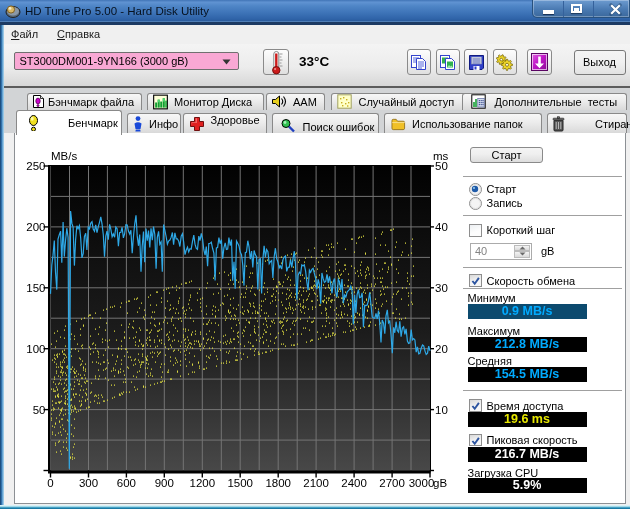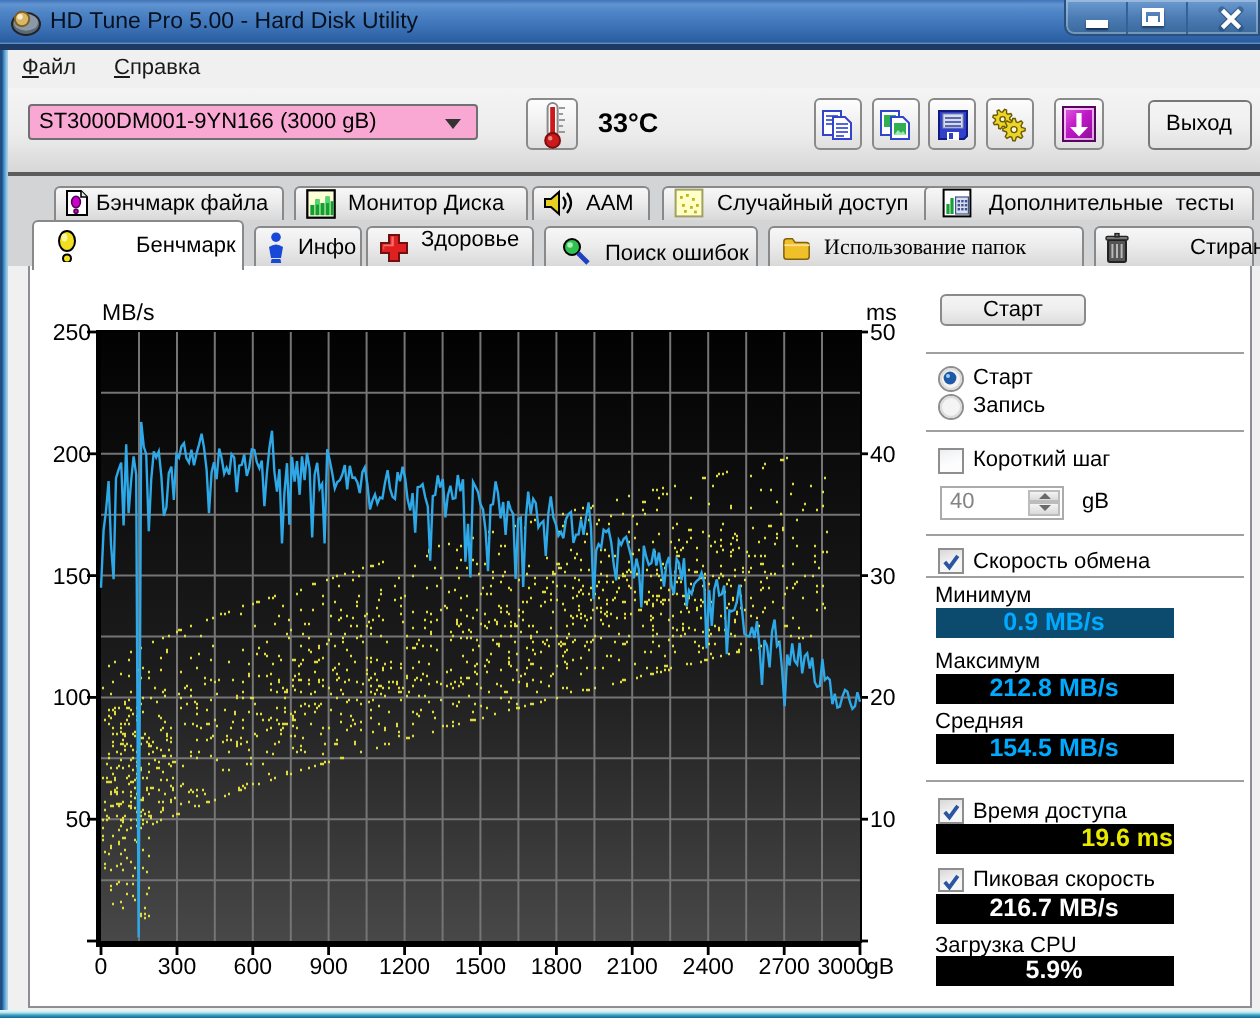--- a/index.html
+++ b/index.html
@@ -221,21 +221,21 @@
 <div style="position:absolute;left:272px;top:113px;width:106.5px;height:20px;background:linear-gradient(#f7f7f7,#ececec 45%,#d9d9d9);border:1px solid #898989;border-bottom:none;z-index:1;border-radius:3px 3px 0 0;display:flex;align-items:flex-end;">
     <div style="margin-left:7px;width:16px;flex:none;display:flex;align-items:center;">
       <svg width="16" height="15" viewBox="0 0 16 15" style="" xmlns="http://www.w3.org/2000/svg">
         <circle cx="6" cy="5.5" r="4" fill="#30c050" stroke="#000" stroke-width="1"></circle>
         <circle cx="5" cy="4.5" r="1.4" fill="#a8f0b8"></circle>
         <line x1="9" y1="8.5" x2="14" y2="13.5" stroke="#2040c0" stroke-width="2.4"></line>
       </svg>
     </div>
     <div style="margin-left:6.5px;white-space:nowrap;">Поиск ошибок</div>
   </div>
-<div style="position:absolute;left:384px;top:113px;width:158px;height:20px;background:linear-gradient(#f7f7f7,#ececec 45%,#d9d9d9);border:1px solid #898989;border-bottom:none;z-index:1;border-radius:3px 3px 0 0;display:flex;align-items:center;font-family:Liberation Serif, serif;">
+<div style="position:absolute;left:384px;top:113px;width:158px;height:20px;background:linear-gradient(#f7f7f7,#ececec 45%,#d9d9d9);border:1px solid #898989;border-bottom:none;z-index:1;border-radius:3px 3px 0 0;display:flex;align-items:center;">
     <div style="margin-left:6px;width:15px;flex:none;display:flex;align-items:center;">
       <svg width="16" height="14" viewBox="0 0 16 14" style="" xmlns="http://www.w3.org/2000/svg">
         <path d="M1 3.5q0-1.5 1.5-1.5h3l1.5 2h6q1.5 0 1.5 1.5v6q0 1.5-1.5 1.5h-10.5q-1.5 0-1.5-1.5z" fill="#f0c028" stroke="#806010" stroke-width="0.8"></path>
         <path d="M1.3 6h13.4v-1h-13.4z" fill="#f8e090"></path>
       </svg>
     </div>
     <div style="margin-left:6px;white-space:nowrap;">Использование папок</div>
   </div>
 <div style="position:absolute;left:546.5px;top:113px;width:80.5px;height:20px;background:linear-gradient(#f7f7f7,#ececec 45%,#d9d9d9);border:1px solid #898989;border-bottom:none;z-index:1;border-radius:3px 3px 0 0;display:flex;align-items:center;gap:24px;">
     <div style="margin-left:4.5px;width:13px;flex:none;display:flex;align-items:center;">
@@ -395,21 +395,21 @@
     <div style="position:absolute;left:467.5px;top:303.5px;width:119px;height:15px;background:#0c4a6e;color:#00aaff;font-weight:bold;font-size:12.5px;text-align:center;line-height:15px;">0.9 MB/s</div>
     <div style="position:absolute;left:467.5px;top:324.5px;white-space:nowrap;">Максимум</div>
     <div style="position:absolute;left:467.5px;top:336.5px;width:119px;height:15px;background:#000;color:#00aaff;font-weight:bold;font-size:12.5px;text-align:center;line-height:15px;">212.8 MB/s</div>
     <div style="position:absolute;left:467.5px;top:354.5px;white-space:nowrap;">Средняя</div>
     <div style="position:absolute;left:467.5px;top:366.5px;width:119px;height:15px;background:#000;color:#00aaff;font-weight:bold;font-size:12.5px;text-align:center;line-height:15px;">154.5 MB/s</div>
     <div style="position:absolute;left:463px;top:390px;width:159px;height:2px;background:linear-gradient(#a0a0a0 50%,#ffffff 50%);"></div>
     <div style="position:absolute;left:469px;top:399px;width:12.5px;height:12.5px;background:linear-gradient(160deg,#d8d8d8,#f6f6f6 60%);border:1px solid #8e8e8e;"><svg width="12" height="12" viewBox="0 0 12 12" style="" xmlns="http://www.w3.org/2000/svg">
         <path d="M2.4 6.0l2.3 2.7 4.2-5.8" fill="none" stroke="#2c54a0" stroke-width="1.9"></path>
       </svg></div>
     <div style="position:absolute;left:486.5px;top:399.5px;white-space:nowrap;">Время доступа</div>
-    <div style="position:absolute;left:467.5px;top:412px;width:119px;height:15px;background:#000;color:#e8e800;font-weight:bold;font-size:12.5px;text-align:right;line-height:15px;">19.6 ms</div>
+    <div style="position:absolute;left:467.5px;top:412px;width:119px;height:15px;background:#000;color:#e8e800;font-weight:bold;font-size:12.5px;text-align:center;line-height:15px;">19.6 ms</div>
     <div style="position:absolute;left:469px;top:433.5px;width:12.5px;height:12.5px;background:linear-gradient(160deg,#d8d8d8,#f6f6f6 60%);border:1px solid #8e8e8e;"><svg width="12" height="12" viewBox="0 0 12 12" style="" xmlns="http://www.w3.org/2000/svg">
         <path d="M2.4 6.0l2.3 2.7 4.2-5.8" fill="none" stroke="#2c54a0" stroke-width="1.9"></path>
       </svg></div>
     <div style="position:absolute;left:486.5px;top:434px;white-space:nowrap;">Пиковая скорость</div>
     <div style="position:absolute;left:467.5px;top:446.5px;width:119px;height:15px;background:#000;color:#fff;font-weight:bold;font-size:12.5px;text-align:center;line-height:15px;">216.7 MB/s</div>
     <div style="position:absolute;left:467.5px;top:466.5px;white-space:nowrap;">Загрузка CPU</div>
     <div style="position:absolute;left:467.5px;top:478px;width:119px;height:15px;background:#000;color:#ffffff;font-weight:bold;font-size:12.5px;text-align:center;line-height:15px;">5.9%</div>
 </div>
 
 <div style="position:absolute;left:0;top:24.5px;width:4px;height:484.5px;background:linear-gradient(90deg,#1e4f80 0%,#1e4f80 25%,#3f86c4 45%,#8cc0e0 80%,#aed4ec 100%);z-index:7;"></div>

